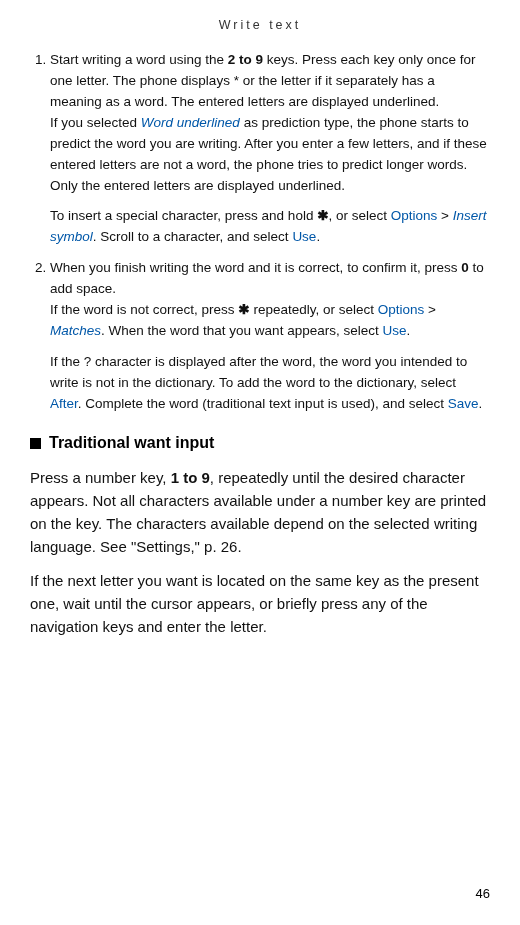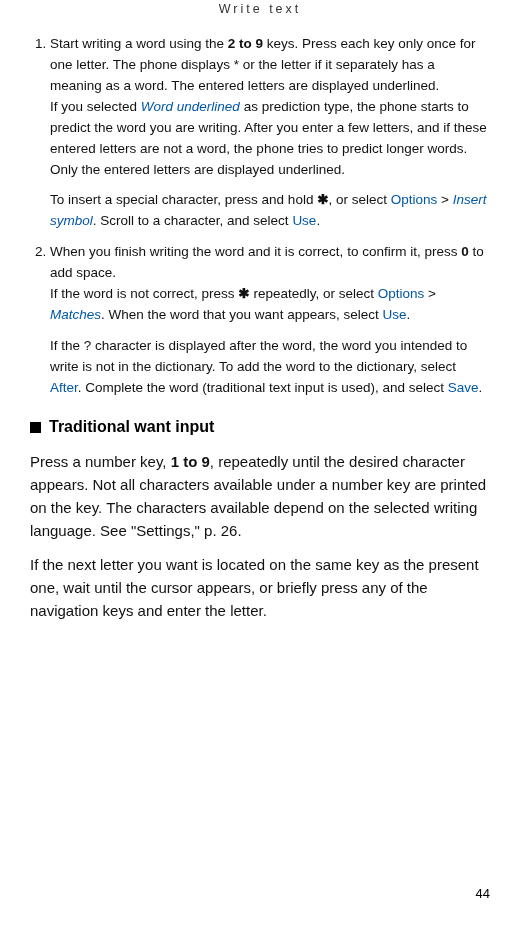--- a/index.html
+++ b/index.html
@@ -15,21 +15,21 @@
       font-family: 'Arial', sans-serif;
       font-size: 14px;
       color: #000000;
       overflow: hidden;
       position: relative;
     }
 
     .page-container {
       width: 520px;
       height: 925px;
-      padding: 2px 30px 30px 30px;
+      padding: 18px 30px 30px 30px;
       position: relative;
     }
 
     .page-header {
       text-align: center;
       font-size: 12.5px;
       font-weight: normal;
       letter-spacing: 3px;
       color: #333;
       margin-bottom: 18px;
@@ -162,15 +162,15 @@
       Press a number key, <span class="bold-text">1 to 9</span>, repeatedly until the desired character appears. Not all characters available under a number key are printed on the key. The characters available depend on the selected writing language. See "Settings," p. 26.
     </div>
 
     <div class="para-block">
       If the next letter you want is located on the same key as the present one, wait until the cursor appears, or briefly press any of the navigation keys and enter the letter.
     </div>
 
 
   </div>
 
-  <div class="page-number">44</div>
+  <div class="page-number">46</div>
 
 </div>
 
 </body></html>

